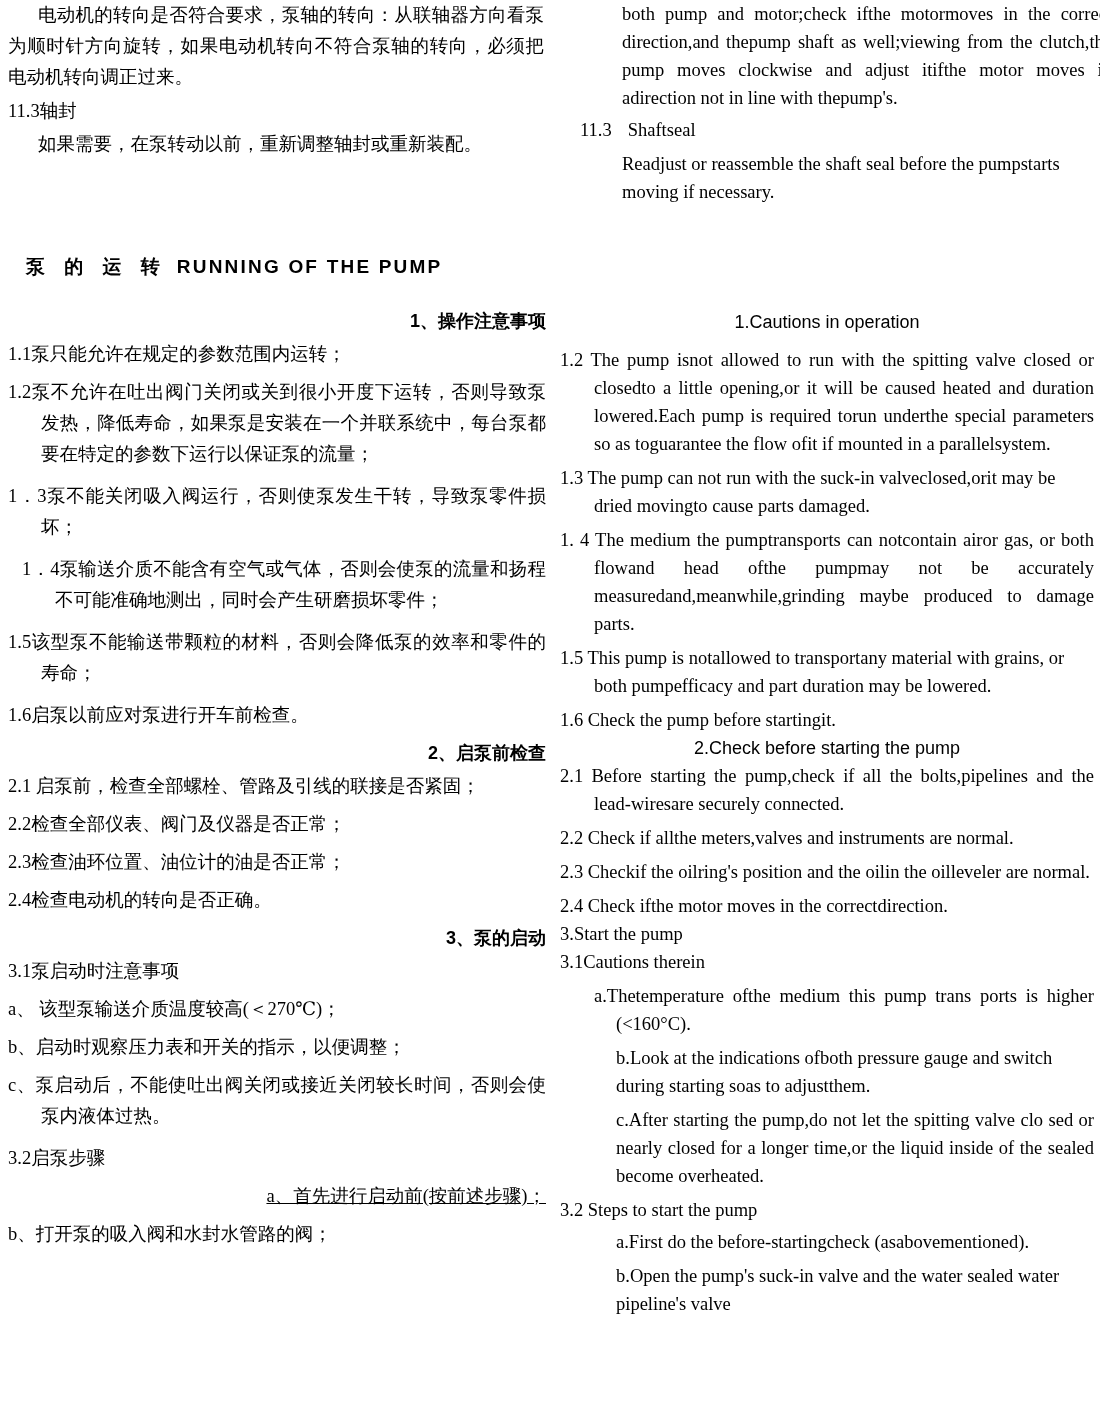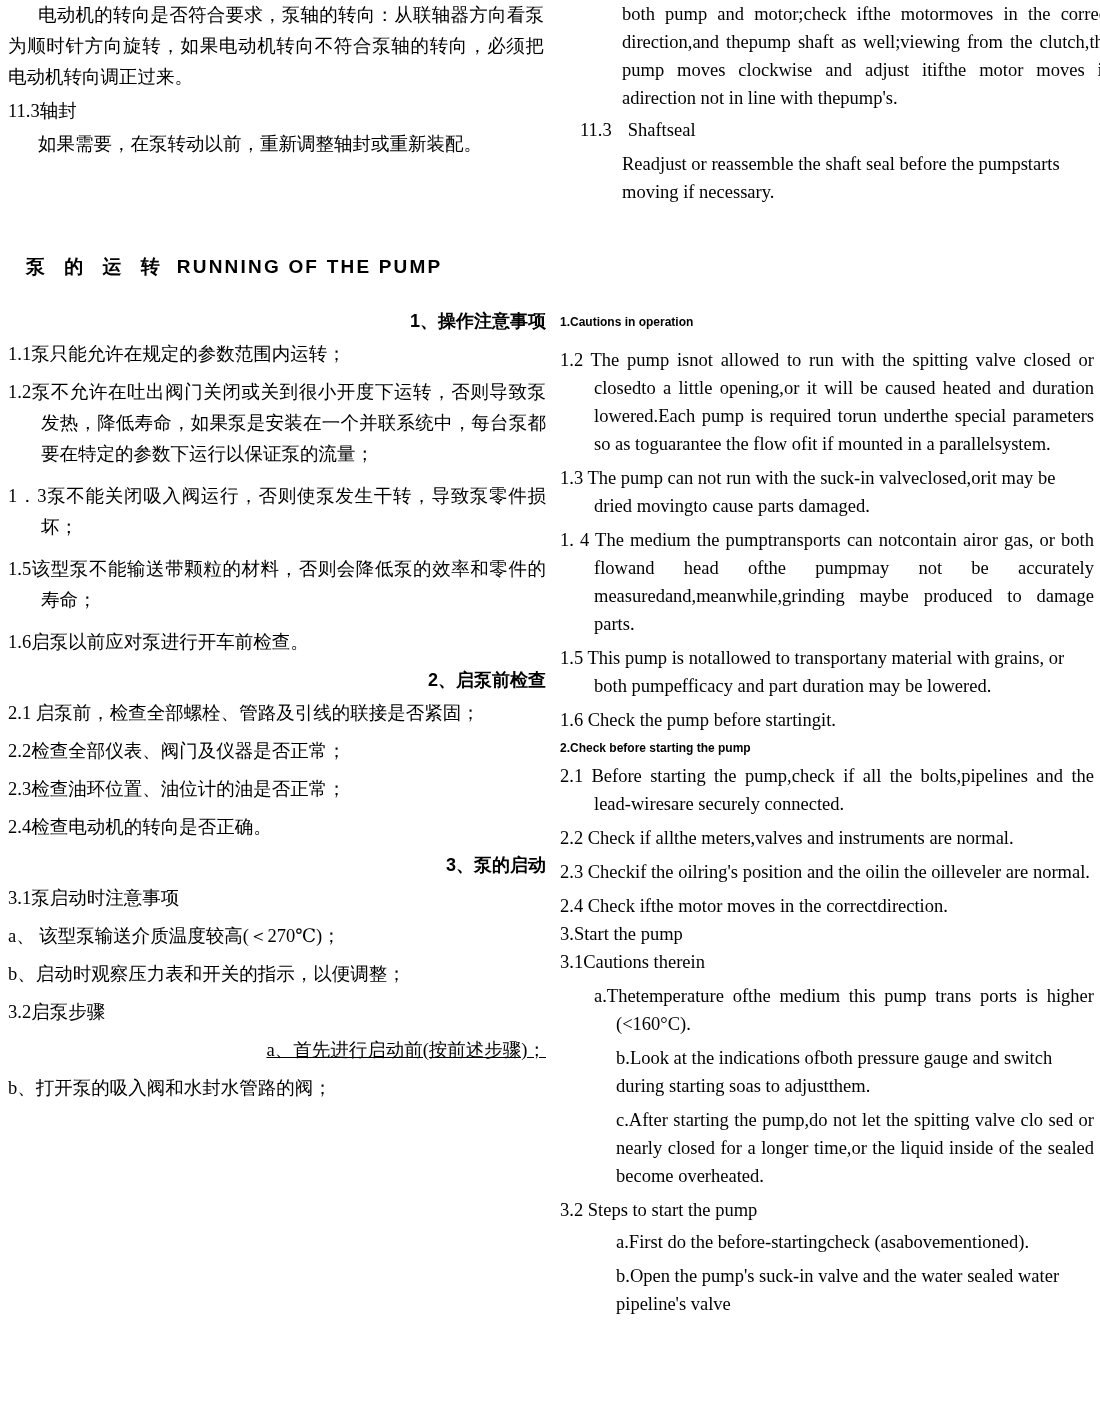--- a/index.html
+++ b/index.html
@@ -121,24 +121,25 @@
     font-size: 18.5px;
     line-height: 28px;
     text-align: justify;
     margin-bottom: 2px;
   }
   .en-body.nojust { text-align: left; }
 
   
   .en-head {
     font-family: "Liberation Sans", "DejaVu Sans", sans-serif;
-    font-weight: bold;
-    font-size: 12px;
+    font-weight: normal;
+    font-size: 18px;
     line-height: 28px;
     margin-bottom: 4px;
+    text-align: center;
   }
 
   .en-hang   { padding-left: 34px; text-indent: -34px; }
   .en-hang-a { padding-left: 56px; text-indent: -22px; }
   .en-hang-b { padding-left: 56px; text-indent: 0px; }
   .en-none   { padding-left: 0; text-indent: 0; }
 
   .en-gap-sm { margin-bottom: 6px; }
   .en-gap-md { margin-bottom: 10px; }
   .en-gap-0  { margin-bottom: 0px; }
@@ -173,37 +174,39 @@
     <div class="col-left">
 
       <p class="cn-head">1、操作注意事项</p>
 
       <p class="cn-body ind-0 gap-sm" style="text-align:left;">1.1泵只能允许在规定的参数范围内运转；</p>
 
       <p class="cn-body hang-1 gap-md">1.2泵不允许在吐出阀门关闭或关到很小开度下运转，否则导致泵发热，降低寿命，如果泵是安装在一个并联系统中，每台泵都要在特定的参数下运行以保证泵的流量；</p>
 
       <p class="cn-body hang-1 gap-md">1．3泵不能关闭吸入阀运行，否则使泵发生干转，导致泵零件损坏；</p>
 
+      <p class="cn-body gap-md" style="padding-left:47px; text-indent:-33px;">1．4泵输送介质不能含有空气或气体，否则会使泵的流量和扬程不可能准确地测出，同时会产生研磨损坏零件；</p>
 
       <p class="cn-body hang-1 gap-md">1.5该型泵不能输送带颗粒的材料，否则会降低泵的效率和零件的寿命；</p>
 
       <p class="cn-body ind-0 gap-sm" style="text-align:left;">1.6启泵以前应对泵进行开车前检查。</p>
 
       <p class="cn-head">2、启泵前检查</p>
 
       <p class="cn-body ind-0 gap-sm" style="text-align:left;">2.1 启泵前，检查全部螺栓、管路及引线的联接是否紧固；</p>
       <p class="cn-body ind-0 gap-sm" style="text-align:left;">2.2检查全部仪表、阀门及仪器是否正常；</p>
       <p class="cn-body ind-0 gap-sm" style="text-align:left;">2.3检查油环位置、油位计的油是否正常；</p>
       <p class="cn-body ind-0 gap-sm" style="text-align:left;">2.4检查电动机的转向是否正确。</p>
 
       <p class="cn-head">3、泵的启动</p>
 
       <p class="cn-body ind-0 gap-sm" style="text-align:left;">3.1泵启动时注意事项</p>
       <p class="cn-body ind-0 gap-sm" style="text-align:left;">a、 该型泵输送介质温度较高(＜270℃)；</p>
       <p class="cn-body ind-0 gap-sm" style="text-align:left;">b、启动时观察压力表和开关的指示，以便调整；</p>
+      <p class="cn-body gap-md" style="padding-left:33px; text-indent:-33px;">c、泵启动后，不能使吐出阀关闭或接近关闭较长时间，否则会使泵内液体过热。</p>
 
       <p class="cn-body ind-0 gap-sm" style="text-align:left;">3.2启泵步骤</p>
       <p class="cn-body ind-0 gap-sm" style="text-align:right;text-decoration:underline;">a、首先进行启动前(按前述步骤)；</p>
       <p class="cn-body ind-0 gap-sm" style="text-align:left;">b、打开泵的吸入阀和水封水管路的阀；</p>
 
     </div>
 
     <div class="col-right">
 
       <p class="en-head en-gap-md">1.Cautions in operation</p>

